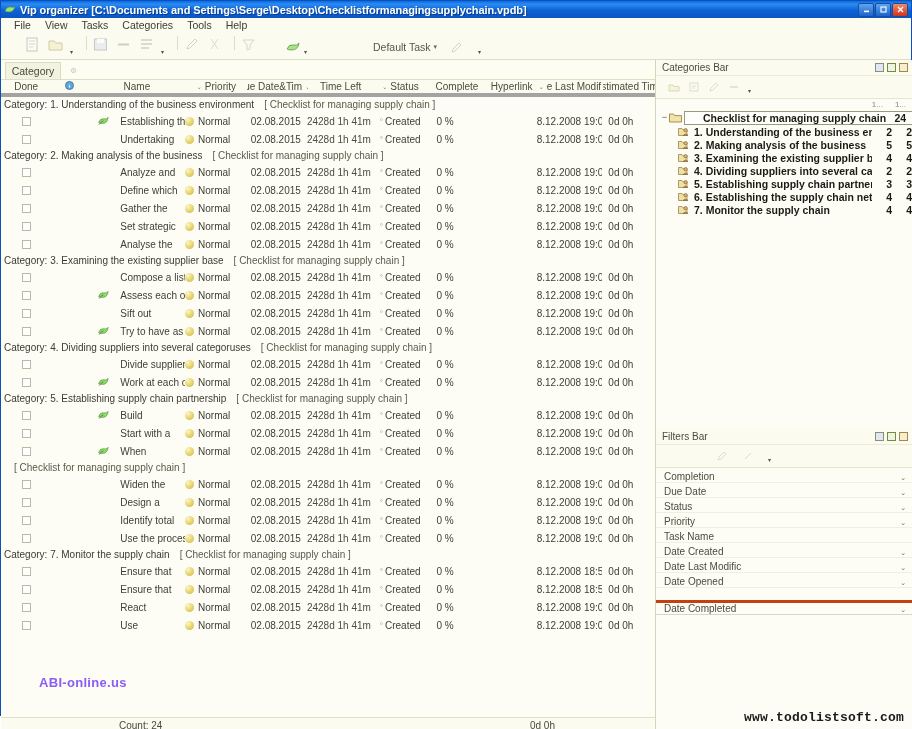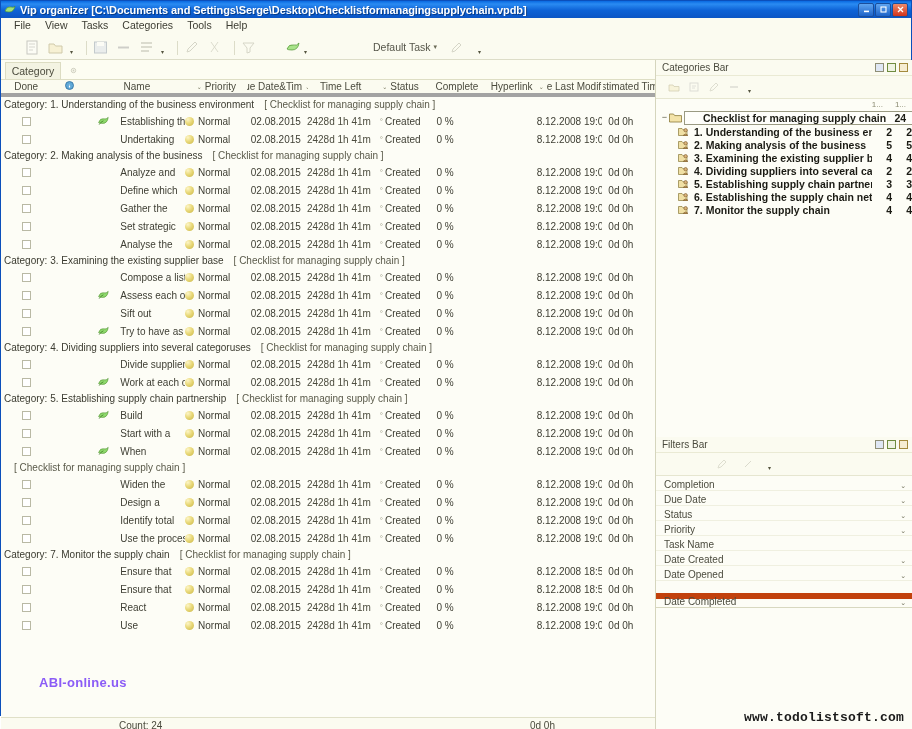--- a/index.html
+++ b/index.html
@@ -90,21 +90,20 @@
     padding: 1px 7px;
     white-space: nowrap;
   }
 
   
   #toolbar {
     height: 24px;
     background: #fbfbf0;
     border-bottom: 1px solid #ddddc8;
     display: flex;
-    align-items: center;
     padding-left: 23px;
     box-sizing: border-box;
     position: relative;
   }
   .tb-icon {
     width: 17px; height: 17px;
     margin-right: 6px;
     opacity: .38;
     position: relative;
     flex: 0 0 auto;
@@ -443,21 +442,21 @@
     display: flex;
     align-items: flex-end;
     padding: 0 6px 0 8px;
     font-size: 10px;
     color: #4b4b3e;
     border-bottom: 1px solid #f0f0e0;
     box-sizing: border-box;
   }
   .filter-row .fr-label { flex: 1 1 auto; white-space: nowrap; }
   .filter-row .fr-chev { font-size: 7px; color: #6d6d58; }
-  .filter-row.sel { border-top: 6px solid #c2410c; border-bottom: 1px solid #d8d8c0; margin-top: 12px; }
+  .filter-row.sel { border-top: 3px solid #c2410c; border-bottom: 1px solid #d8d8c0; margin-top: 12px; }
   #filters-tail { flex: 1 1 auto; background: #fdfdf6; }
 
   
   #footer-url {
     position: absolute;
     right: 8px;
     bottom: 4px;
     font-family: "Liberation Mono", monospace;
     font-size: 13px;
     font-weight: bold;
@@ -1729,20 +1728,24 @@
             <span class="fr-chev">⌄</span>
           </div>
           <div class="filter-row">
             <span class="fr-label">Task Name</span>
           </div>
           <div class="filter-row">
             <span class="fr-label">Date Created</span>
             <span class="fr-chev">⌄</span>
           </div>
           <div class="filter-row">
+            <span class="fr-label">Date Last Modific</span>
+            <span class="fr-chev">⌄</span>
+          </div>
+          <div class="filter-row">
             <span class="fr-label">Date Opened</span>
             <span class="fr-chev">⌄</span>
           </div>
           <div class="filter-row sel">
             <span class="fr-label">Date Completed</span>
             <span class="fr-chev">⌄</span>
           </div>
         </div>
       <div id="filters-tail"></div>
     </div>

